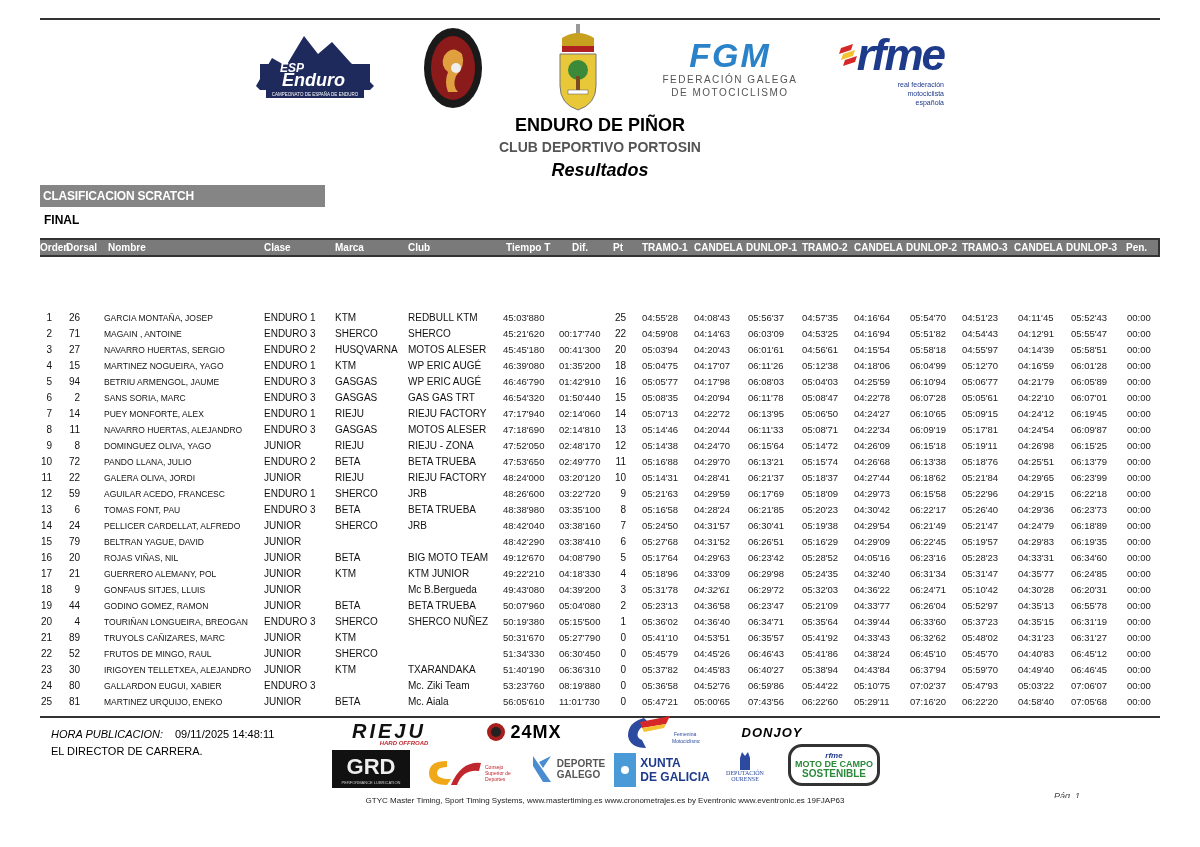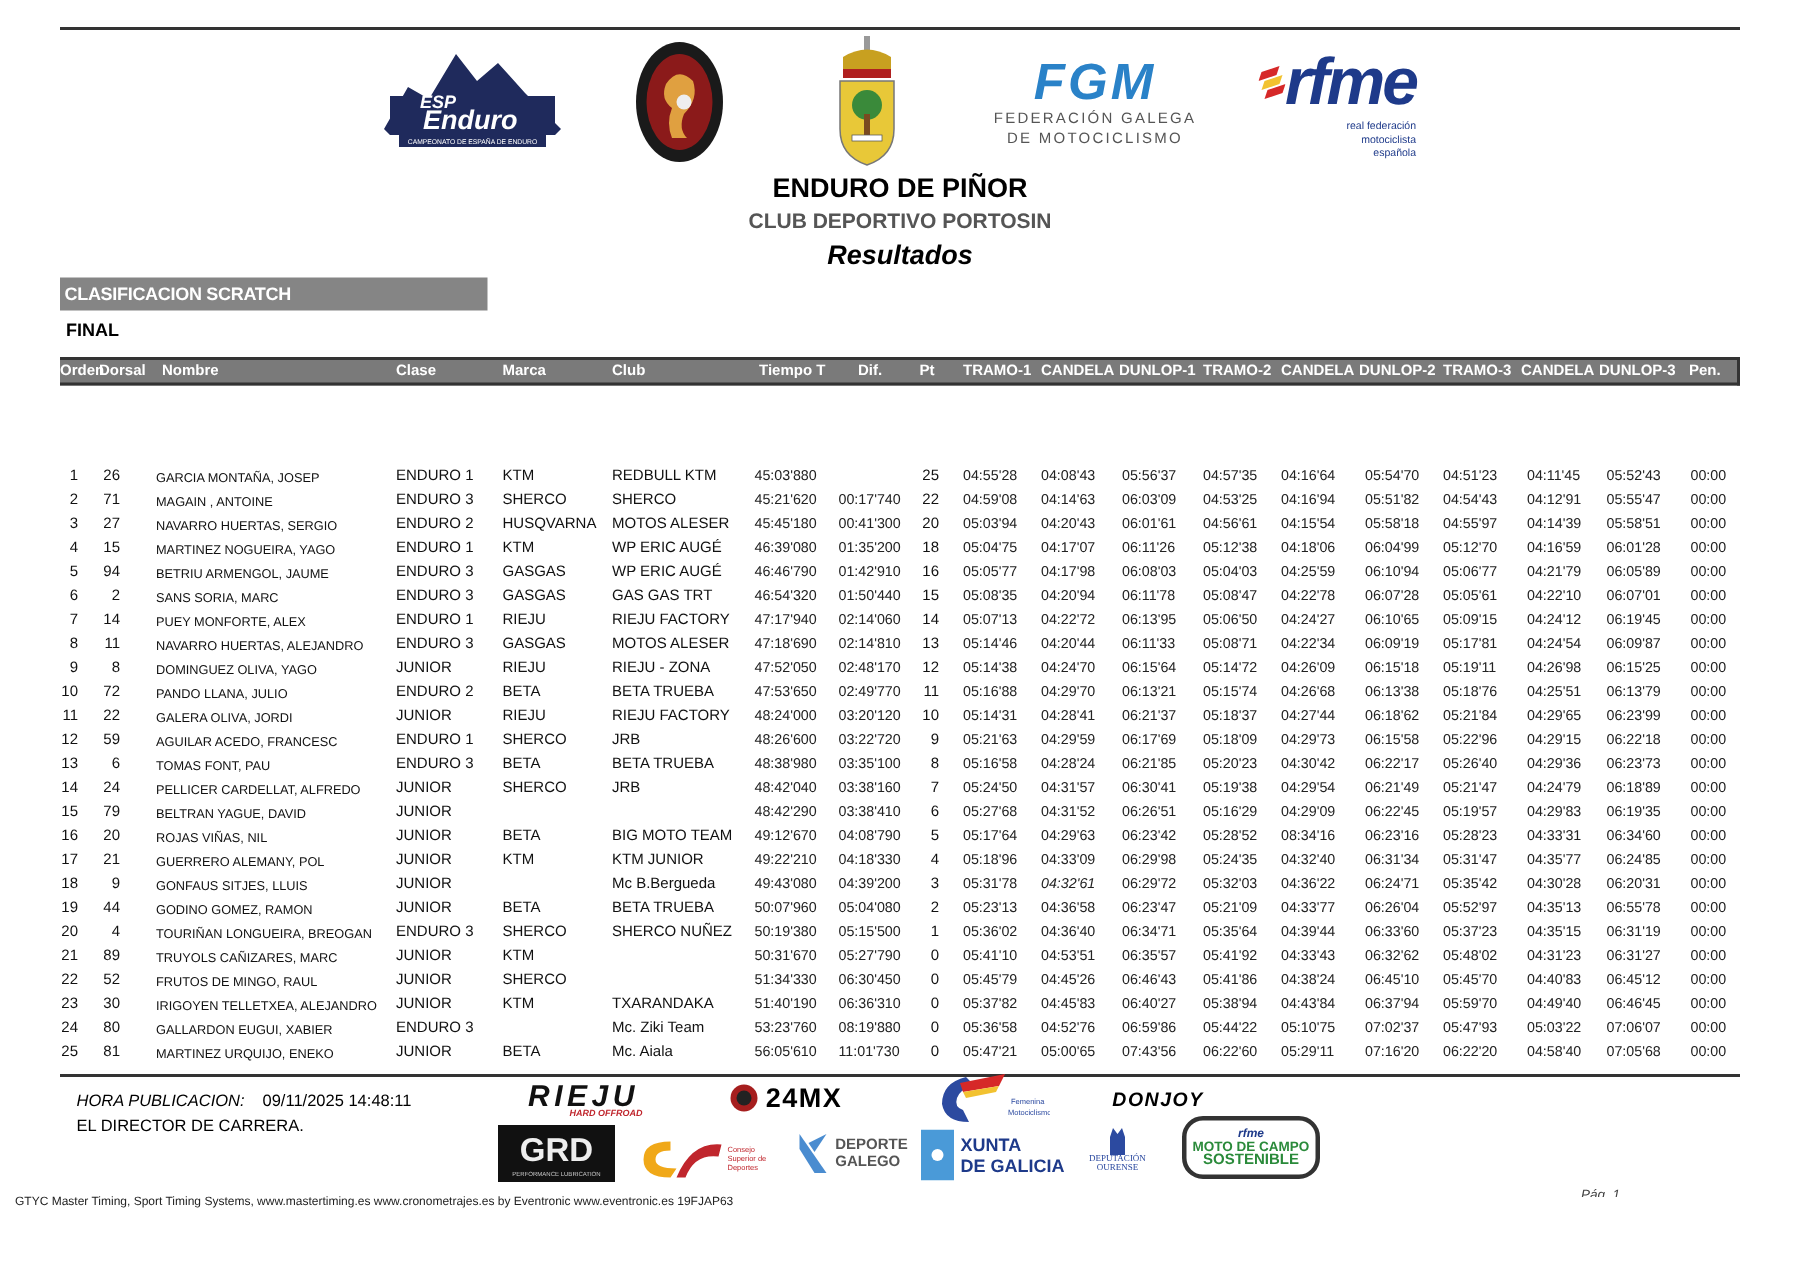--- a/index.html
+++ b/index.html
@@ -56,21 +56,21 @@
   .sp-24mx { left: 476px; top: 722px; width: 96px; height: 20px; }
   .sp-rfme-fem { left: 626px; top: 716px; width: 74px; height: 34px; }
   .sp-donjoy { left: 730px; top: 724px; width: 84px; height: 16px; font: italic bold 13px "Liberation Sans", sans-serif; letter-spacing: 1px; }
   .sp-grd { left: 332px; top: 750px; width: 78px; height: 38px; background: #111; color: #eee; font: bold 22px "Liberation Sans", sans-serif; }
   .sp-csd { left: 420px; top: 756px; width: 100px; height: 34px; }
   .sp-deporte { left: 530px; top: 752px; width: 76px; height: 34px; }
   .sp-xunta { left: 614px; top: 752px; width: 96px; height: 36px; }
   .sp-deputacion { left: 716px; top: 746px; width: 58px; height: 42px; flex-direction: column; }
   .sp-sostenible { left: 788px; top: 744px; width: 92px; height: 42px; border: 3px solid #333; border-radius: 14px; flex-direction: column; }
 
-  .credits { position: absolute; left: 0; width: 1200px; top: 796px; text-align: left; font-size: 8px; color: #222; padding-left: 10px; }
+  .credits { position: absolute; left: 0; width: 1200px; top: 796px; text-align: center; font-size: 8px; color: #222; padding-left: 10px; }
   .page-no { position: absolute; left: 1054px; top: 791px; font-size: 9px; color: #444; height: 7px; overflow: hidden; font-style: italic; }
 </style>
 </head>
 <body>
 
 <div class="top-rule"></div>
 
 <div class="logos-top">
   <div class="logo logo-espenduro">
     <svg width="126" height="80" viewBox="0 0 126 80">
@@ -473,21 +473,21 @@
       <span class="cell " style="left: 224px;">JUNIOR</span>
       <span class="cell " style="left: 295px;">BETA</span>
       <span class="cell " style="left: 368px;">BIG MOTO TEAM</span>
       <span class="cell time" style="left: 463px;">49:12'670</span>
       <span class="cell time" style="left: 519px;">04:08'790</span>
       <span class="cell r" style="left: 572px; width: 14px;">5</span>
       <span class="cell time" style="left: 602px;">05:17'64</span>
       <span class="cell time" style="left: 654px;">04:29'63</span>
       <span class="cell time" style="left: 708px;">06:23'42</span>
       <span class="cell time" style="left: 762px;">05:28'52</span>
-      <span class="cell time" style="left: 814px;">08:34'16</span>
+      <span class="cell time" style="left: 814px;">04:05'16</span>
       <span class="cell time" style="left: 870px;">06:23'16</span>
       <span class="cell time" style="left: 922px;">05:28'23</span>
       <span class="cell time" style="left: 978px;">04:33'31</span>
       <span class="cell time" style="left: 1031px;">06:34'60</span>
       <span class="cell time" style="left: 1087px;">00:00</span>
     </div>
     <div class="row">
       <span class="cell r" style="left: 0px; width: 12px;">17</span>
       <span class="cell r" style="left: 26px; width: 14px;">21</span>
       <span class="cell name" style="left: 64px;">GUERRERO ALEMANY, POL</span>
@@ -517,21 +517,21 @@
       <span class="cell " style="left: 368px;">Mc B.Bergueda</span>
       <span class="cell time" style="left: 463px;">49:43'080</span>
       <span class="cell time" style="left: 519px;">04:39'200</span>
       <span class="cell r" style="left: 572px; width: 14px;">3</span>
       <span class="cell time" style="left: 602px;">05:31'78</span>
       <span class="cell time" style="left: 654px; font-style: italic;">04:32'61</span>
       <span class="cell time" style="left: 708px;">06:29'72</span>
       <span class="cell time" style="left: 762px;">05:32'03</span>
       <span class="cell time" style="left: 814px;">04:36'22</span>
       <span class="cell time" style="left: 870px;">06:24'71</span>
-      <span class="cell time" style="left: 922px;">05:35'42</span>
+      <span class="cell time" style="left: 922px;">05:10'42</span>
       <span class="cell time" style="left: 978px;">04:30'28</span>
       <span class="cell time" style="left: 1031px;">06:20'31</span>
       <span class="cell time" style="left: 1087px;">00:00</span>
     </div>
     <div class="row">
       <span class="cell r" style="left: 0px; width: 12px;">19</span>
       <span class="cell r" style="left: 26px; width: 14px;">44</span>
       <span class="cell name" style="left: 64px;">GODINO GOMEZ, RAMON</span>
       <span class="cell " style="left: 224px;">JUNIOR</span>
       <span class="cell " style="left: 295px;">BETA</span>

